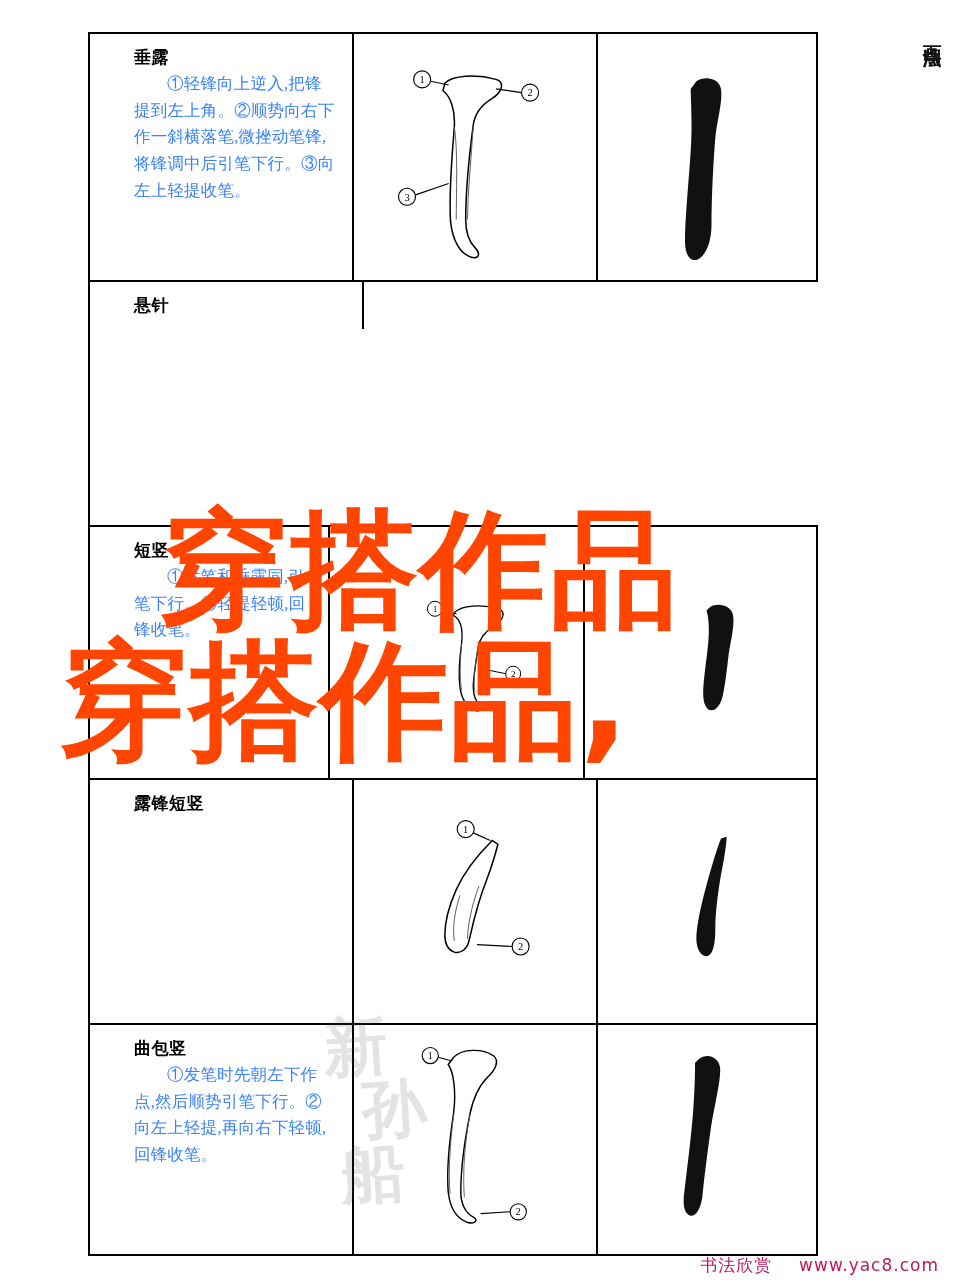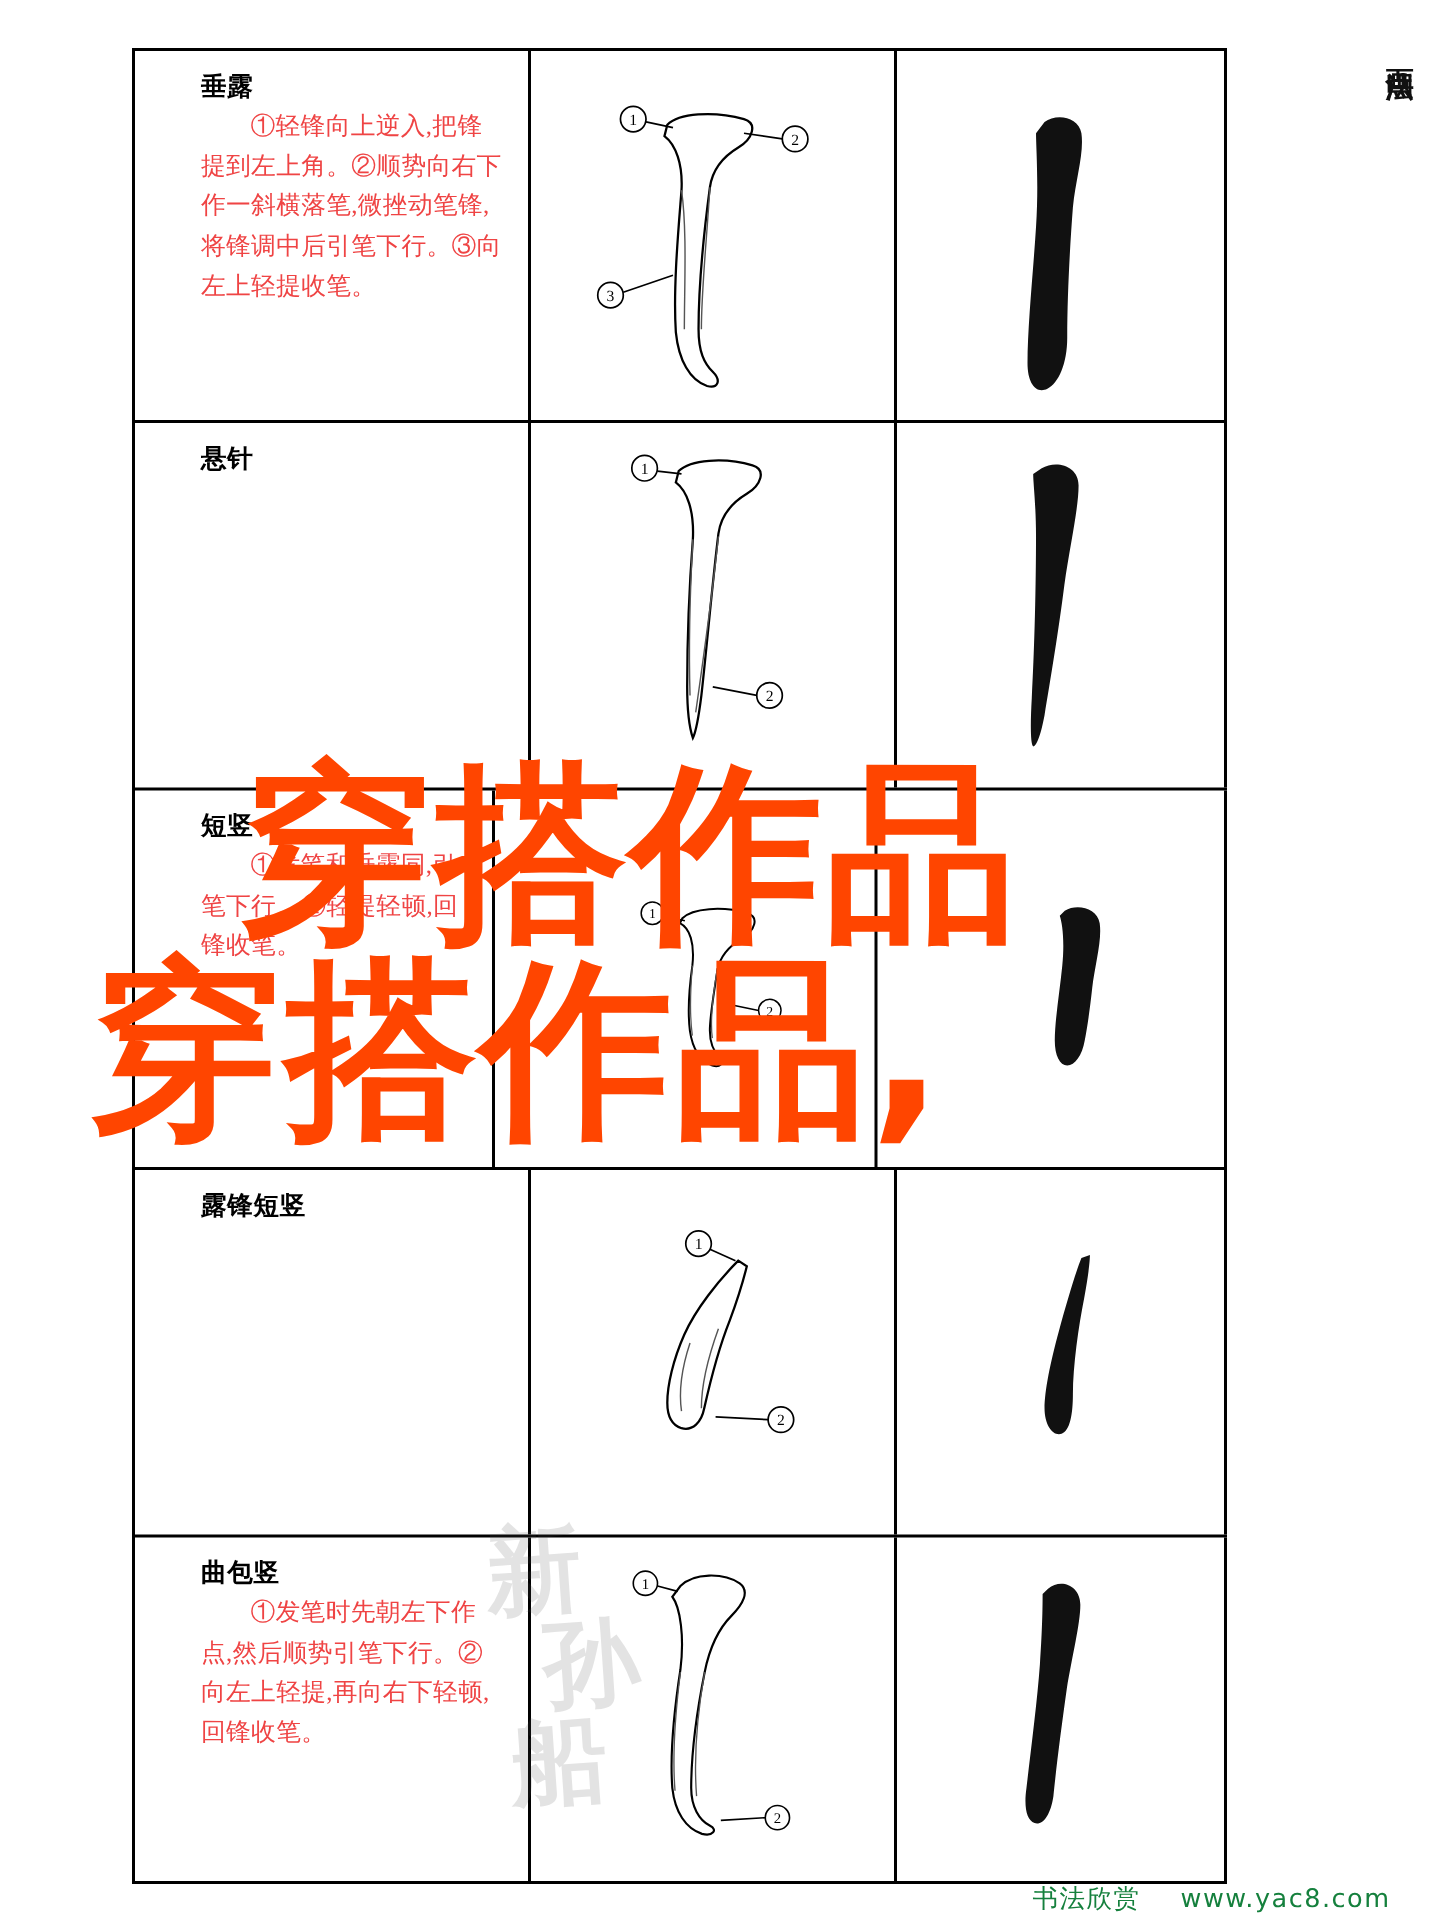--- a/index.html
+++ b/index.html
@@ -75,29 +75,29 @@
   .term {
     font-size: 17px;
     font-weight: bold;
     color: #000;
     margin-bottom: 2px;
     letter-spacing: 0.5px;
   }
   .desc {
     font-size: 16.5px;
     line-height: 1.62;
-    color: #ef4444;
+    color: #3b82f6;
     text-indent: 2em;
     letter-spacing: 0.2px;
     word-break: break-all;
   }
 
   
   .r0 { height: 248px; }
-  .r1 { height: 245px; }
+  .r1 { height: 245px; flex-direction: column; }
   .r2 { height: 253px; gap: 40px; }
   .r3 { height: 245px; }
   .r4 { height: 231px; }
 
   
   .svgbox { position: absolute; left: 0; top: 0; width: 100%; height: 100%; }
   .svgbox svg { display: block; width: 100%; height: 100%; }
 
   
   .seal {
@@ -143,23 +143,23 @@
   .overlay .l2 {
     font-size: 128px;
     line-height: 1.02;
     margin-left: 160px;
     margin-top: 10px;
   }
 
   
   .footer {
     position: absolute;
-    right: 26px;
+    right: 14px;
     bottom: 8px;
-    color: #15803d;
+    color: #be185d;
     font-size: 17px;
     font-family: "DejaVu Sans", "Liberation Sans", sans-serif;
     letter-spacing: 1px;
     margin-top: 22px;
   }
   .footer .sep { display: inline-block; width: 14px; }
 </style>
 </head>
 <body>
 

